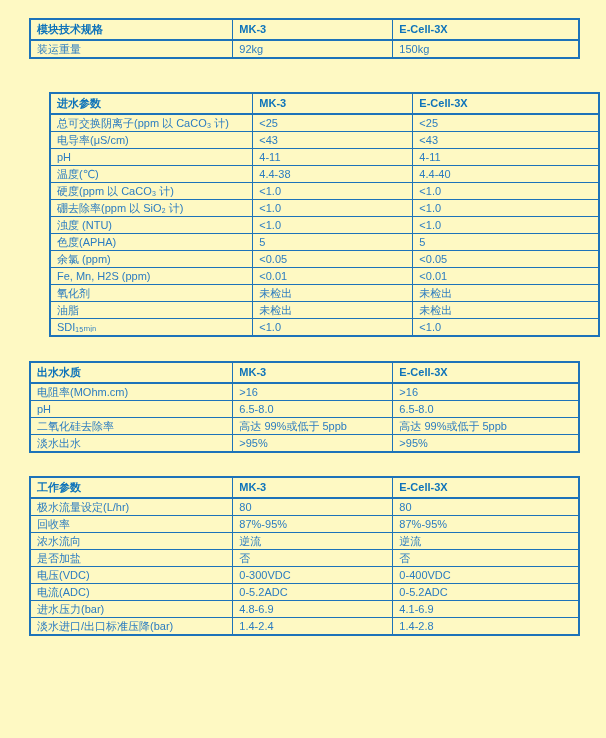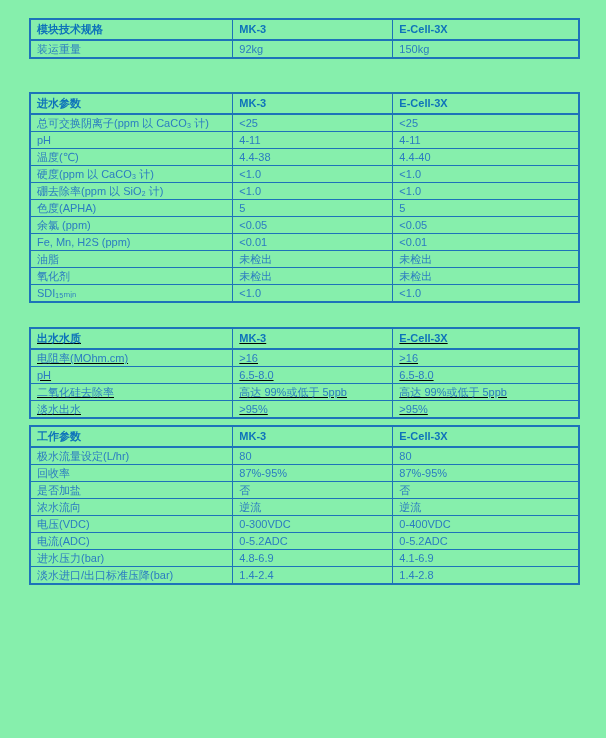--- a/index.html
+++ b/index.html
@@ -1,21 +1,21 @@
 <!DOCTYPE html>
 <html style="--border-color: #1d73b9; --text-color: #2b7cc1; --header-color: #0e73ba;"><head>
 <meta charset="utf-8">
 <style>
   html, body { margin: 0; padding: 0; }
   body {
     width: 606px; height: 738px;
     background: #ffffff;
     font-family: "Liberation Sans", "DejaVu Sans", sans-serif;
   }
-  .page { position: relative; width: 606px; height: 738px; overflow: hidden; background: #86efac; }
+  .page { position: relative; width: 606px; height: 738px; overflow: hidden; background: #fef9c3; }
   .tables { position: absolute; left: 29px; top: 18px; width: 551px; }
   table.spec {
     border-collapse: collapse;
     width: 100%;
     table-layout: fixed;
     border: 2px solid var(--border-color, #1d73b9);
   }
   table.spec th, table.spec td {
     border: 1px solid var(--border-color, #1d73b9);
     text-align: left;
@@ -33,22 +33,22 @@
     color: var(--header-color, #0e73ba);
     font-weight: bold;
     height: 19px;
     line-height: 19px;
     border-bottom-width: 2px;
   }
   .c0 { width: 37.1%; }
   .c1 { width: 29.0%; }
   .c2 { width: 33.9%; }
   .gap-a { margin-bottom: 33px; }
-  .gap-b { margin-bottom: 24px; }
-  .gap-c { margin-bottom: 6px; text-decoration: underline; }
+  .gap-b { margin-bottom: 24px; margin-left: 20px; }
+  .gap-c { margin-bottom: 23px; }
 </style>
 </head>
 <body style="background: rgb(255, 255, 255);">
 
 <div class="page">
   <div class="tables">
     <table class="spec gap-a">
         <thead>
           <tr>
             <th class="c0">模块技术规格</th>
@@ -72,65 +72,75 @@
             <th class="c2">E-Cell-3X</th>
           </tr>
         </thead>
         <tbody>
           <tr>
             <td class="c0">总可交换阴离子(ppm 以 CaCO₃ 计)</td>
             <td class="c1">&lt;25</td>
             <td class="c2">&lt;25</td>
           </tr>
           <tr>
+            <td class="c0">电导率(μS/cm)</td>
+            <td class="c1">&lt;43</td>
+            <td class="c2">&lt;43</td>
+          </tr>
+          <tr>
             <td class="c0">pH</td>
             <td class="c1">4-11</td>
             <td class="c2">4-11</td>
           </tr>
           <tr>
             <td class="c0">温度(℃)</td>
             <td class="c1">4.4-38</td>
             <td class="c2">4.4-40</td>
           </tr>
           <tr>
             <td class="c0">硬度(ppm 以 CaCO₃ 计)</td>
             <td class="c1">&lt;1.0</td>
             <td class="c2">&lt;1.0</td>
           </tr>
           <tr>
             <td class="c0">硼去除率(ppm 以 SiO₂ 计)</td>
             <td class="c1">&lt;1.0</td>
             <td class="c2">&lt;1.0</td>
           </tr>
           <tr>
+            <td class="c0">浊度 (NTU)</td>
+            <td class="c1">&lt;1.0</td>
+            <td class="c2">&lt;1.0</td>
+          </tr>
+          <tr>
             <td class="c0">色度(APHA)</td>
             <td class="c1">5</td>
             <td class="c2">5</td>
           </tr>
           <tr>
             <td class="c0">余氯 (ppm)</td>
             <td class="c1">&lt;0.05</td>
             <td class="c2">&lt;0.05</td>
           </tr>
           <tr>
             <td class="c0">Fe, Mn, H2S (ppm)</td>
             <td class="c1">&lt;0.01</td>
             <td class="c2">&lt;0.01</td>
           </tr>
           <tr>
+            <td class="c0">氧化剂</td>
+            <td class="c1">未检出</td>
+            <td class="c2">未检出</td>
+          </tr>
+          <tr>
             <td class="c0">油脂</td>
             <td class="c1">未检出</td>
             <td class="c2">未检出</td>
           </tr>
           <tr>
-            <td class="c0">氧化剂</td>
-            <td class="c1">未检出</td>
-            <td class="c2">未检出</td>
-          </tr>
-          <tr>
             <td class="c0">SDI₁₅ₘᵢₙ</td>
             <td class="c1">&lt;1.0</td>
             <td class="c2">&lt;1.0</td>
           </tr>
         </tbody>
       </table>
     <table class="spec gap-c">
         <thead>
           <tr>
             <th class="c0">出水水质</th>
@@ -174,28 +184,28 @@
             <td class="c0">极水流量设定(L/hr)</td>
             <td class="c1">80</td>
             <td class="c2">80</td>
           </tr>
           <tr>
             <td class="c0">回收率</td>
             <td class="c1">87%-95%</td>
             <td class="c2">87%-95%</td>
           </tr>
           <tr>
+            <td class="c0">浓水流向</td>
+            <td class="c1">逆流</td>
+            <td class="c2">逆流</td>
+          </tr>
+          <tr>
             <td class="c0">是否加盐</td>
             <td class="c1">否</td>
             <td class="c2">否</td>
-          </tr>
-          <tr>
-            <td class="c0">浓水流向</td>
-            <td class="c1">逆流</td>
-            <td class="c2">逆流</td>
           </tr>
           <tr>
             <td class="c0">电压(VDC)</td>
             <td class="c1">0-300VDC</td>
             <td class="c2">0-400VDC</td>
           </tr>
           <tr>
             <td class="c0">电流(ADC)</td>
             <td class="c1">0-5.2ADC</td>
             <td class="c2">0-5.2ADC</td>

